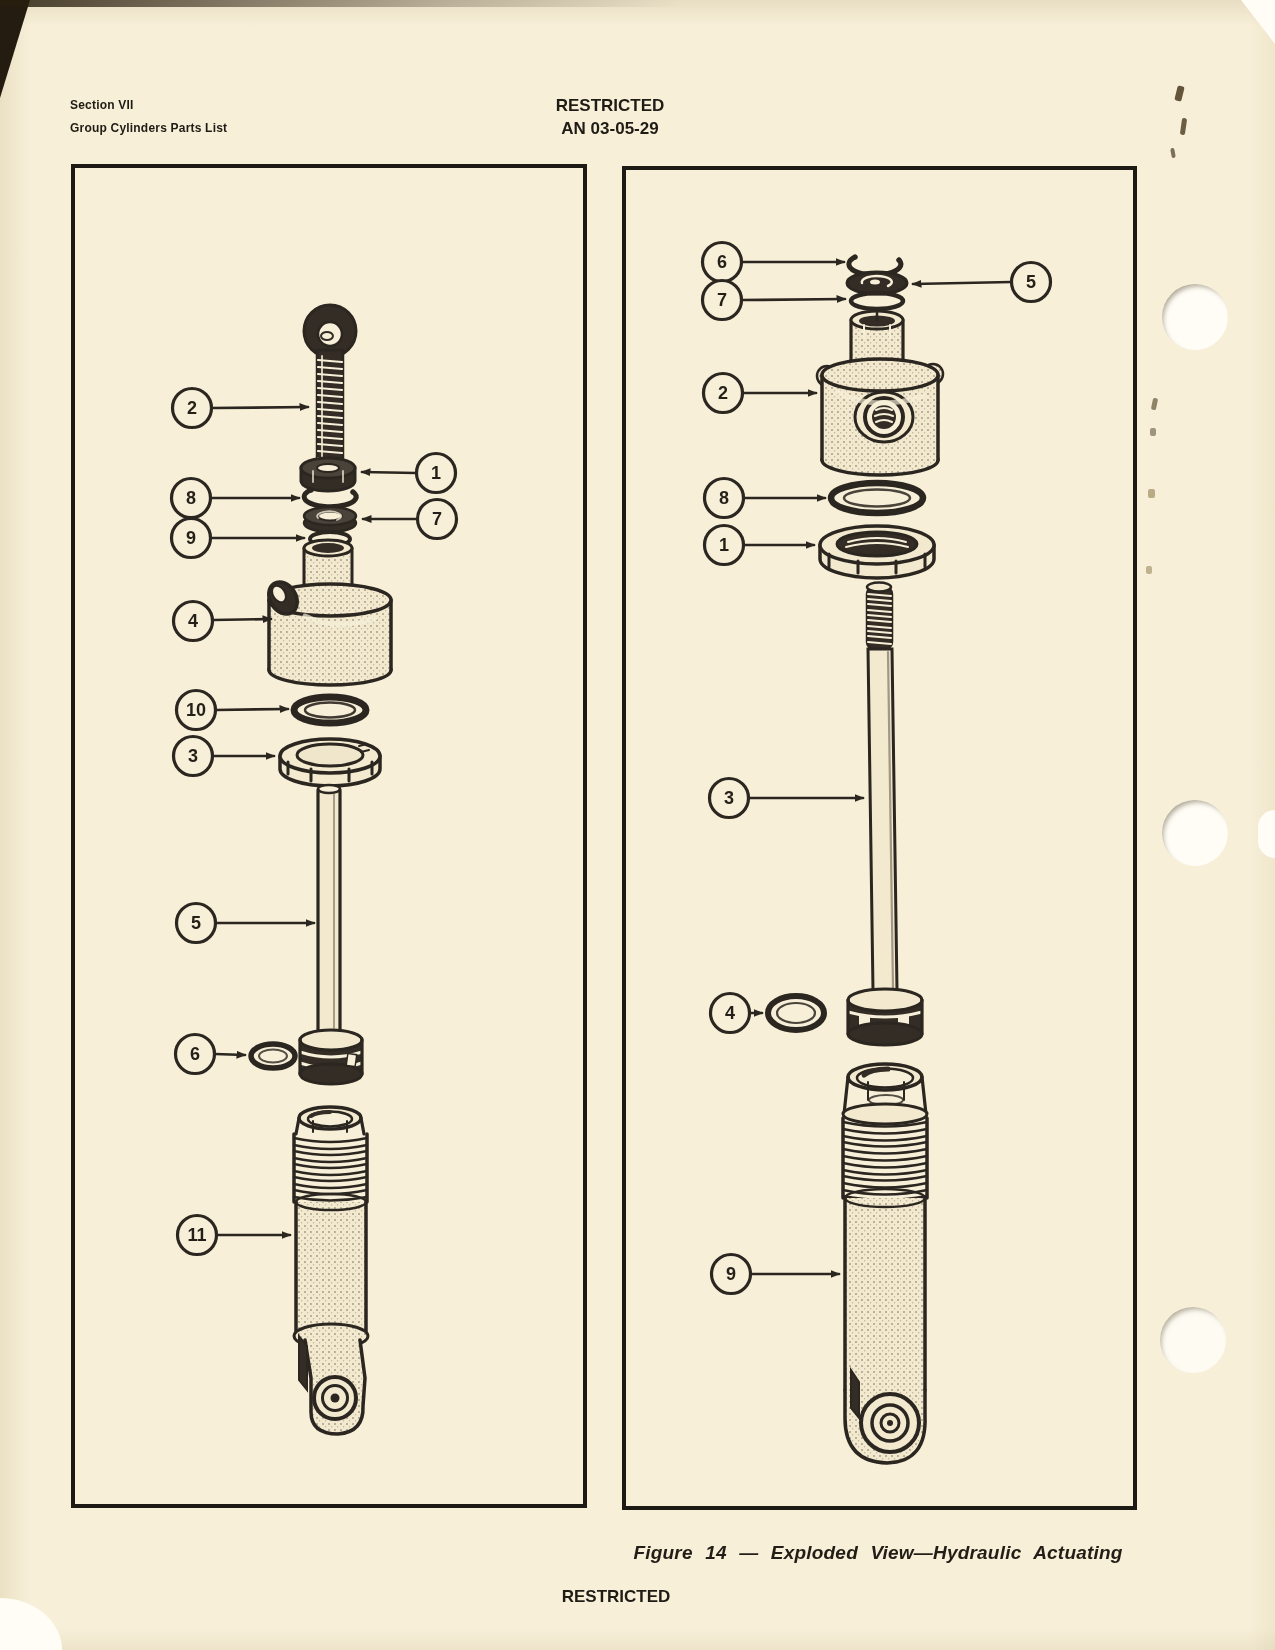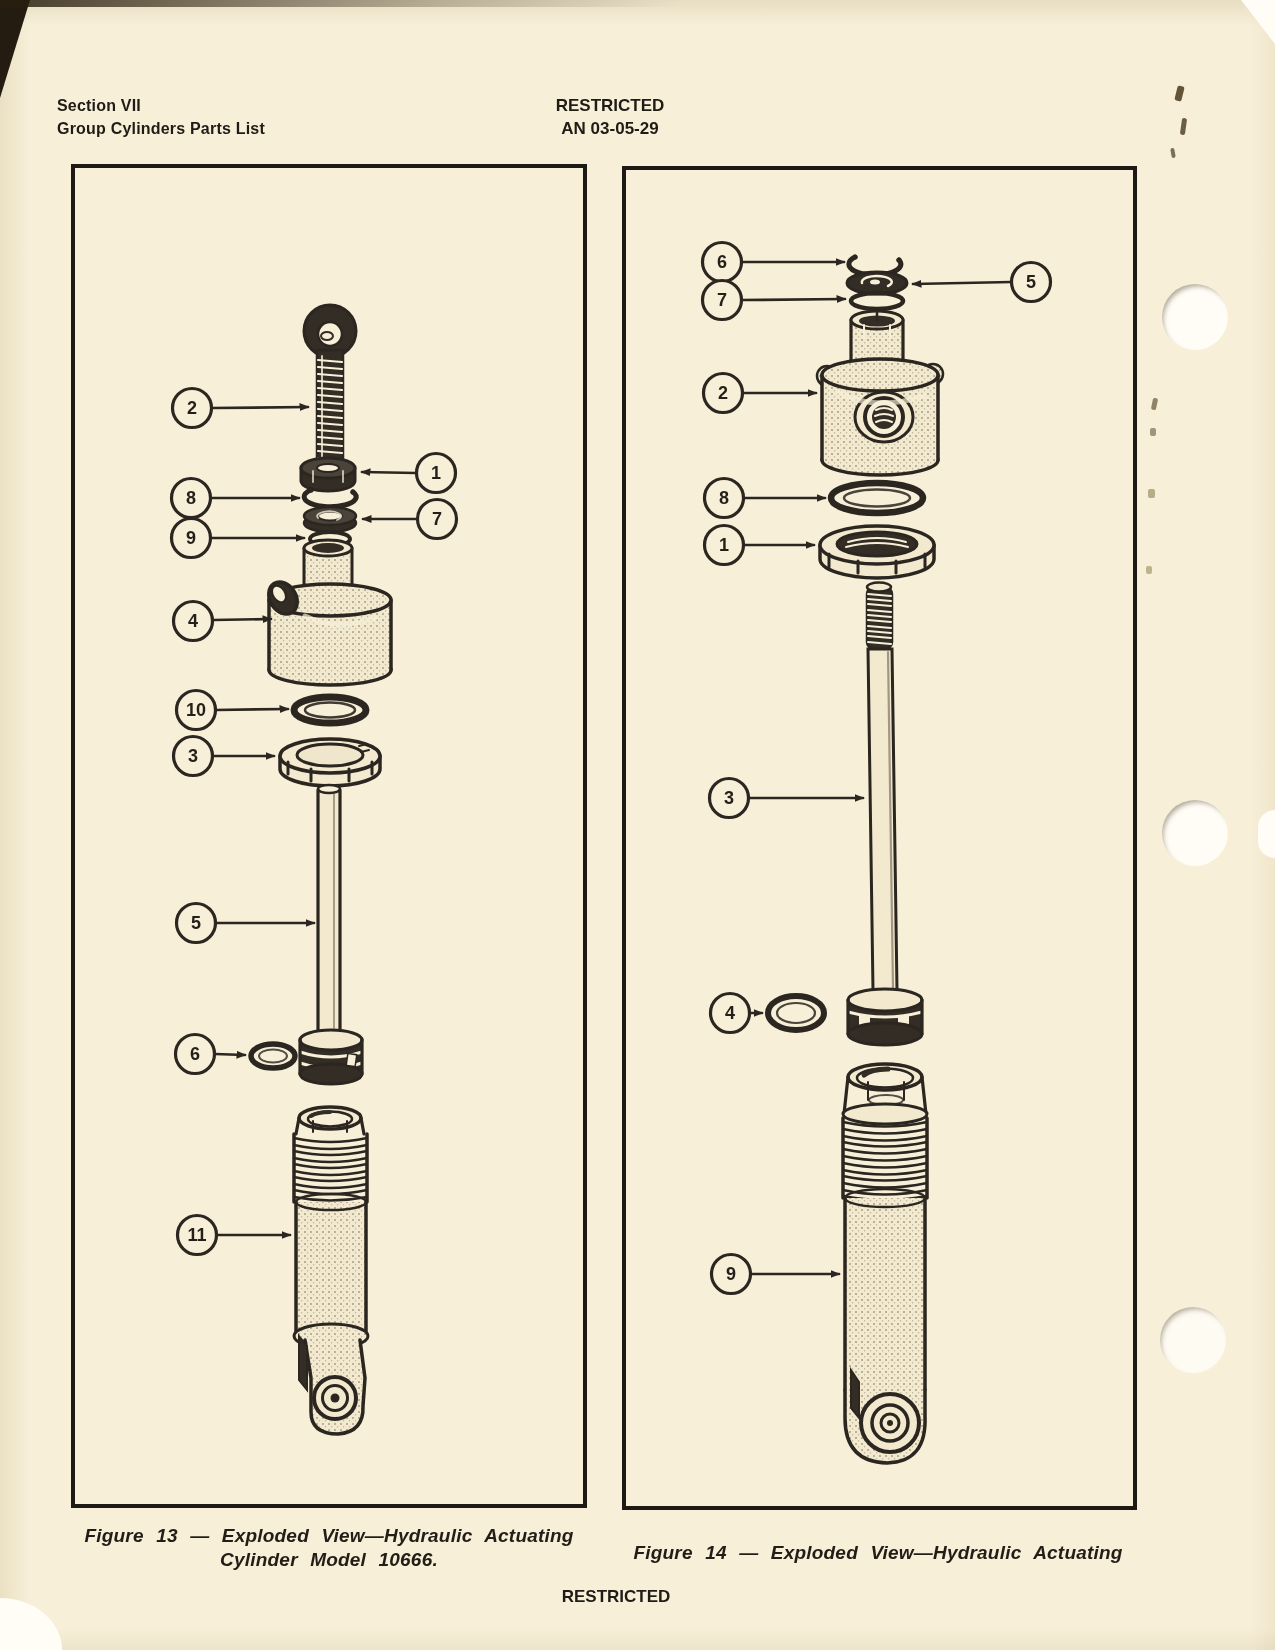--- a/index.html
+++ b/index.html
@@ -11,22 +11,22 @@
   .page{
     position:absolute;inset:0;
     background:
       linear-gradient(90deg, rgba(185,165,115,.20), rgba(0,0,0,0) 30px),
       linear-gradient(270deg, rgba(185,165,115,.12), rgba(0,0,0,0) 26px),
       linear-gradient(180deg, rgba(150,130,85,.16), rgba(0,0,0,0) 26px),
       linear-gradient(0deg, rgba(150,130,85,.10), rgba(0,0,0,0) 22px),
       #f7efd8;
   }
   .hdr-left{
-    position:absolute;left:57px;top:94px;
-    font-weight:bold;font-size:16px;line-height:23px;color:#1f1b15;
+    position:absolute;left:70px;top:94px;
+    font-weight:bold;font-size:12px;line-height:23px;color:#1f1b15;
     letter-spacing:.2px;
   }
   .hdr-center{
     position:absolute;left:480px;top:94px;width:260px;text-align:center;
     font-weight:bold;font-size:17px;line-height:23px;color:#1f1b15;
   }
   .figbox{
     position:absolute;border:4px solid #1d1a15;background:transparent;
     box-sizing:border-box;
   }
@@ -411,24 +411,20 @@
         </g>
         <g>
           <line x1="125" y1="1104" x2="213" y2="1104" stroke-width="2.7" marker-end="url(#ah14)"></line>
           <circle cx="105" cy="1104" r="19.5" fill="#f7efd8" stroke-width="3.2"></circle>
           <text x="105" y="1110" text-anchor="middle" stroke="none">9</text>
         </g>
       </g>
     </svg>
   </div>
 
-  <div class="caption" id="cap13">
-    <div>Figure 13 — Exploded View—Hydraulic Actuating</div>
-    <div>Cylinder Model 10666.</div>
-  </div>
   <div class="caption" id="cap14">
     <div>Figure 14 — Exploded View—Hydraulic Actuating</div>
   </div>
 
   <div class="ftr-page">16</div>
   <div class="ftr-center">RESTRICTED</div>
 
   <div class="hole" style="left:1162px;top:284px;"></div>
   <div class="hole" style="left:1162px;top:800px;"></div>
   <div class="hole" style="left:1160px;top:1307px;opacity:.9;"></div>

